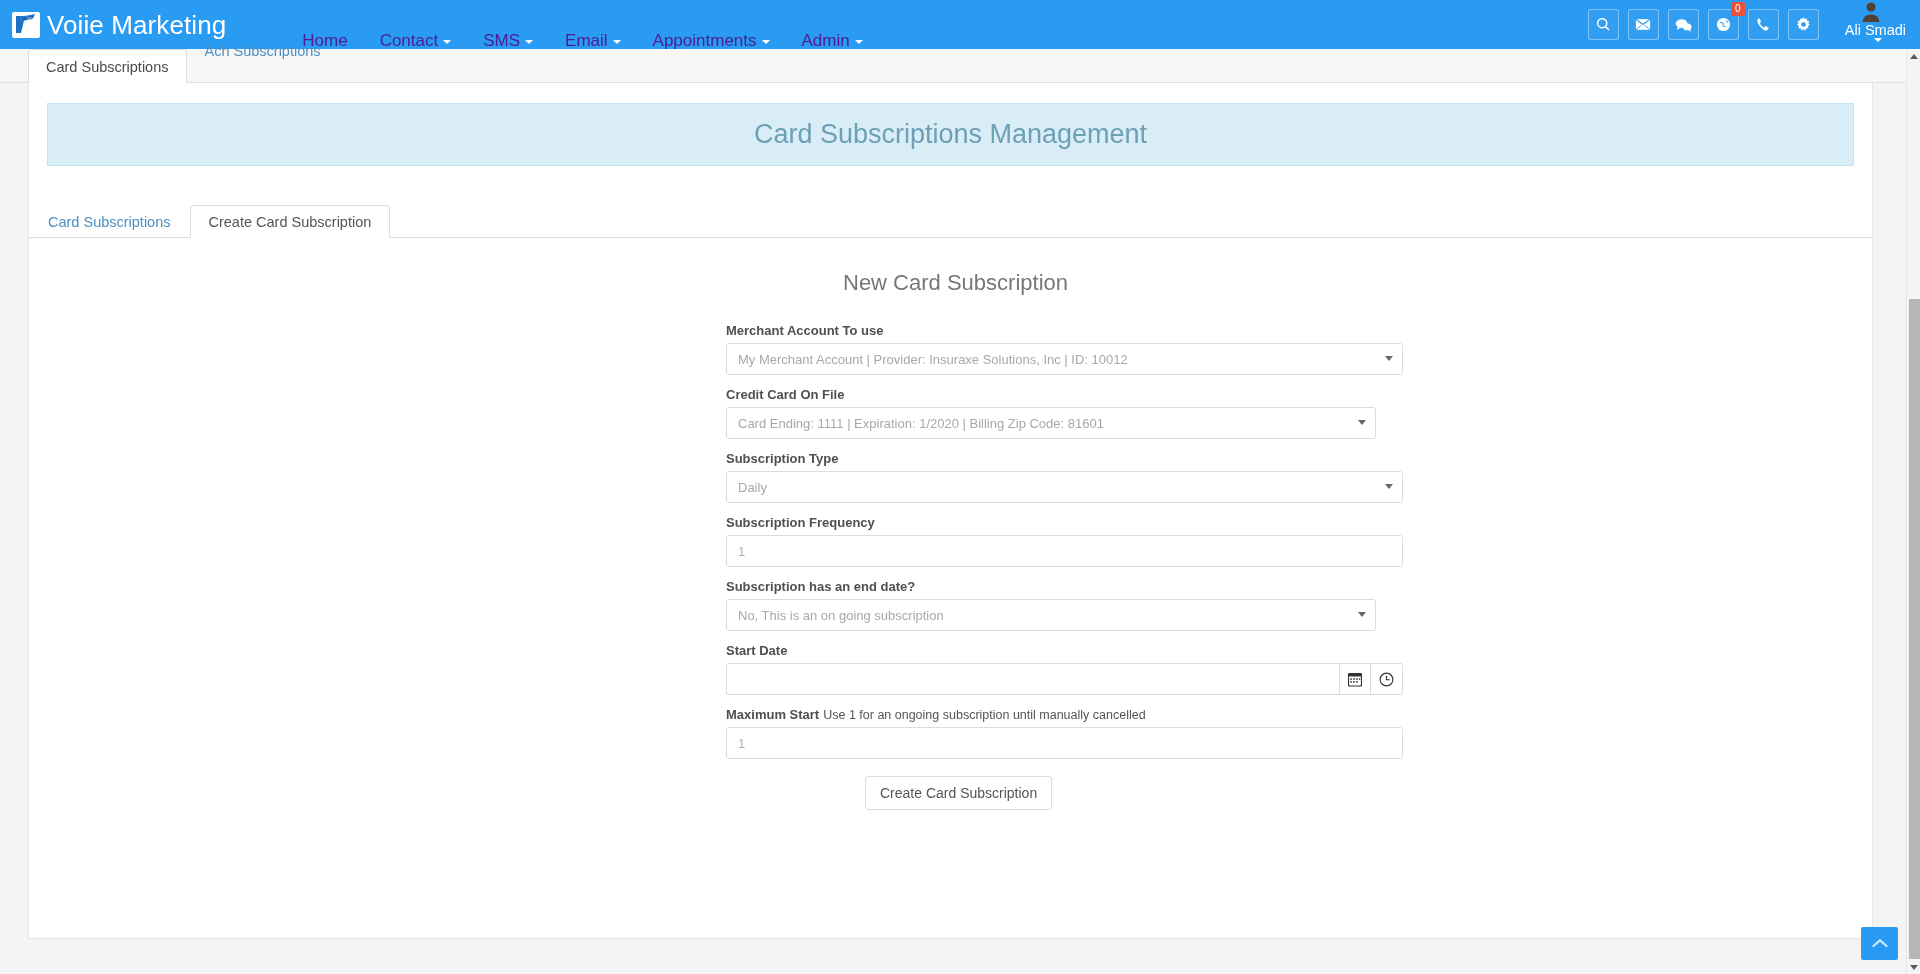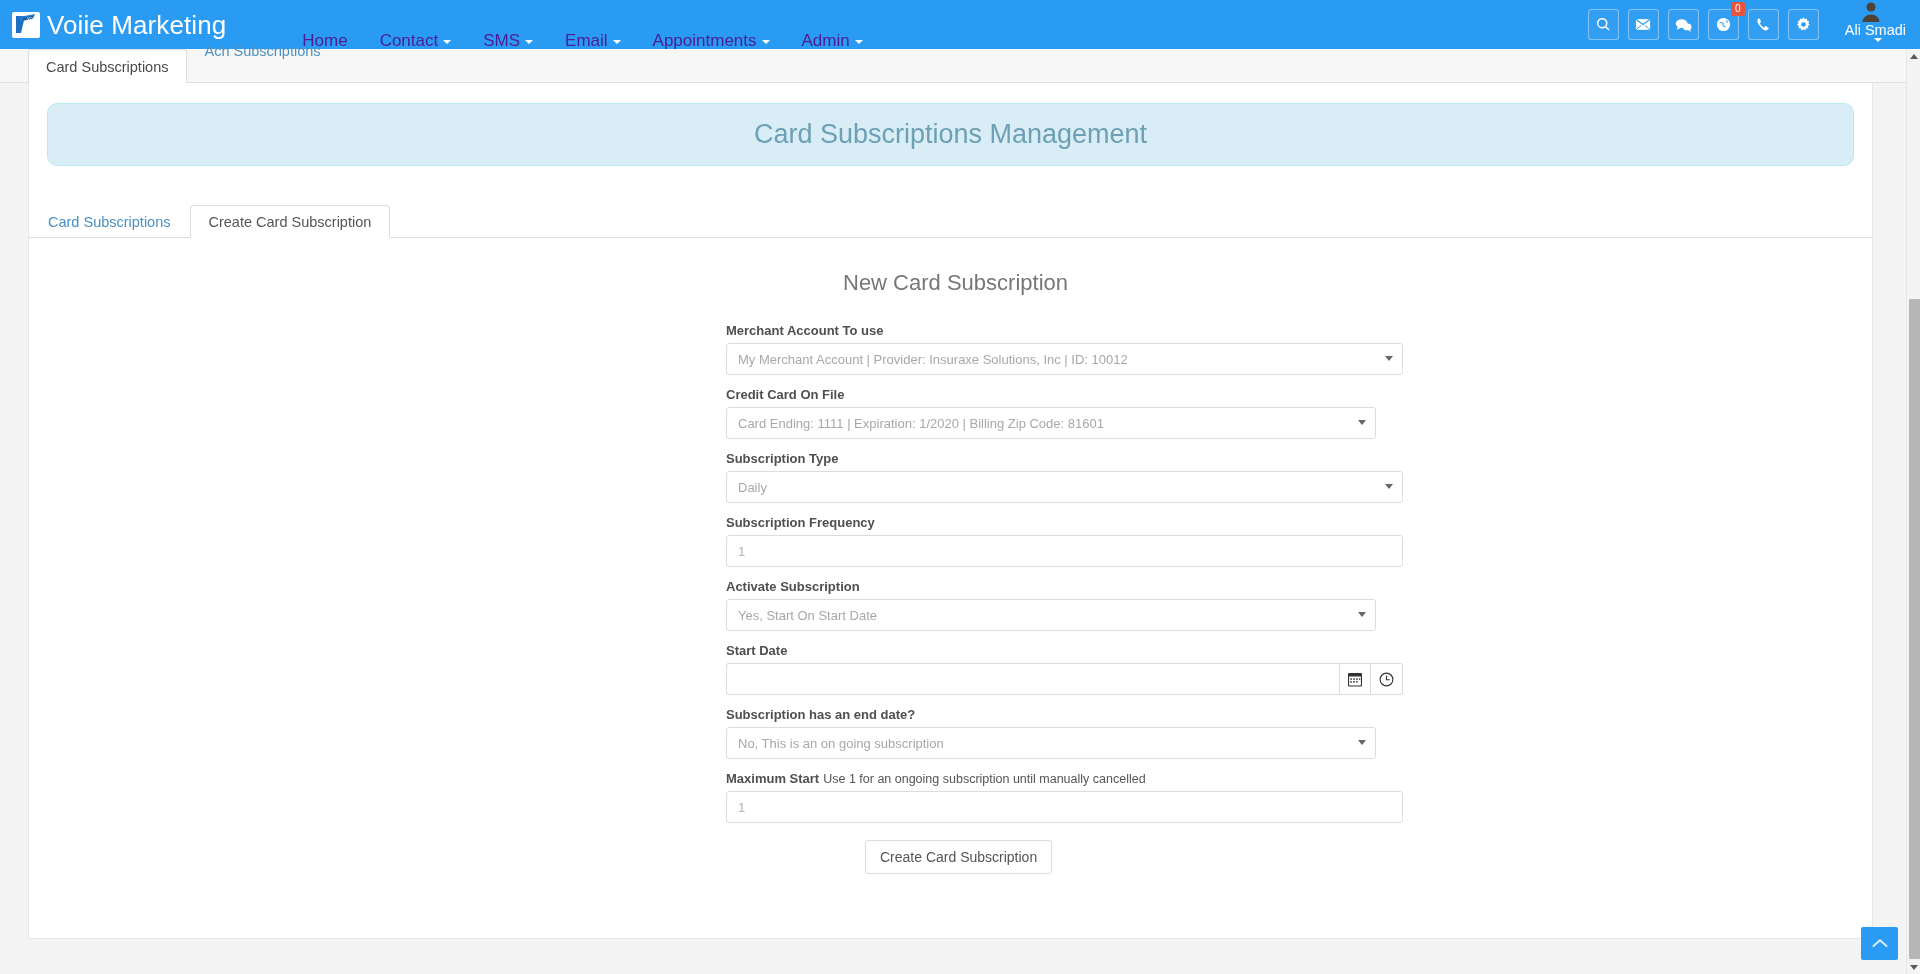--- a/index.html
+++ b/index.html
@@ -160,21 +160,21 @@
     background: #ffffff;
     border: 1px solid #e7e7e7;
     border-top: none;
   }
 
   .banner {
     margin: 20px 18px 0 18px;
     height: 63px;
     background: #d9edf7;
     border: 1px solid #bce8f1;
-    border-radius: 10px;
+    border-radius: 0;
     display: flex; align-items: center; justify-content: center;
   }
   .banner-title {
     color: #6d9fb5;
     font-size: 27px;
     font-weight: 300;
   }
 
   
   .inner-tabbar {
@@ -532,24 +532,25 @@
         <div class="sel-box">Daily</div>
         <i class="sel-caret"></i>
       </div>
     </div>
 
     <div class="f-group">
       <label class="f-label">Subscription Frequency</label>
       <input class="f-control" value="" placeholder="1" style="">
     </div>
 
+
     <div class="f-group">
-      <label class="f-label">Activate Subscription</label>
+      <label class="f-label">Subscription has an end date?</label>
       <div class="f-select narrow">
-        <div class="sel-box">Yes, Start On Start Date</div>
+        <div class="sel-box">No, This is an on going subscription</div>
         <i class="sel-caret"></i>
       </div>
     </div>
 
     <div class="f-group">
       <label class="f-label">Start Date</label>
       <div class="date-group">
         <input class="date-input" value="" placeholder="" style="">
         <div class="date-btn">
           <span>
@@ -571,28 +572,20 @@
             <svg width="15" height="15" viewBox="0 0 16 16">
               <circle cx="8" cy="8" r="6.8" fill="none" stroke="#333" stroke-width="1.2"></circle>
               <path d="M8 4.2v4h3" fill="none" stroke="#333" stroke-width="1.2" stroke-linecap="round"></path>
             </svg>
           </span>
         </div>
       </div>
     </div>
 
     <div class="f-group">
-      <label class="f-label">Subscription has an end date?</label>
-      <div class="f-select narrow">
-        <div class="sel-box">No, This is an on going subscription</div>
-        <i class="sel-caret"></i>
-      </div>
-    </div>
-
-    <div class="f-group">
       <label class="f-label">
         <span>Maximum Start</span><span class="hint">Use 1 for an ongoing subscription until manually cancelled</span>
       </label>
       <input class="f-control" value="" placeholder="1" style="">
     </div>
 
     <div class="submit-row">
       <button class="btn-default">Create Card Subscription</button>
     </div>
 

